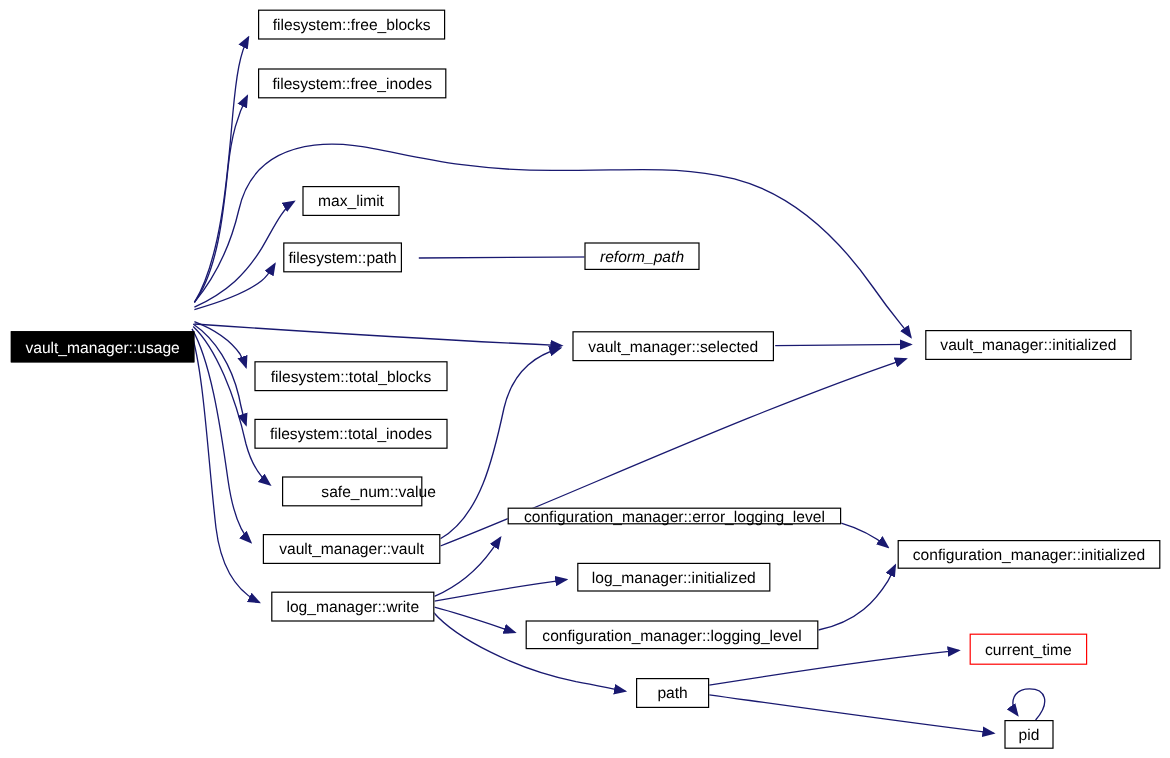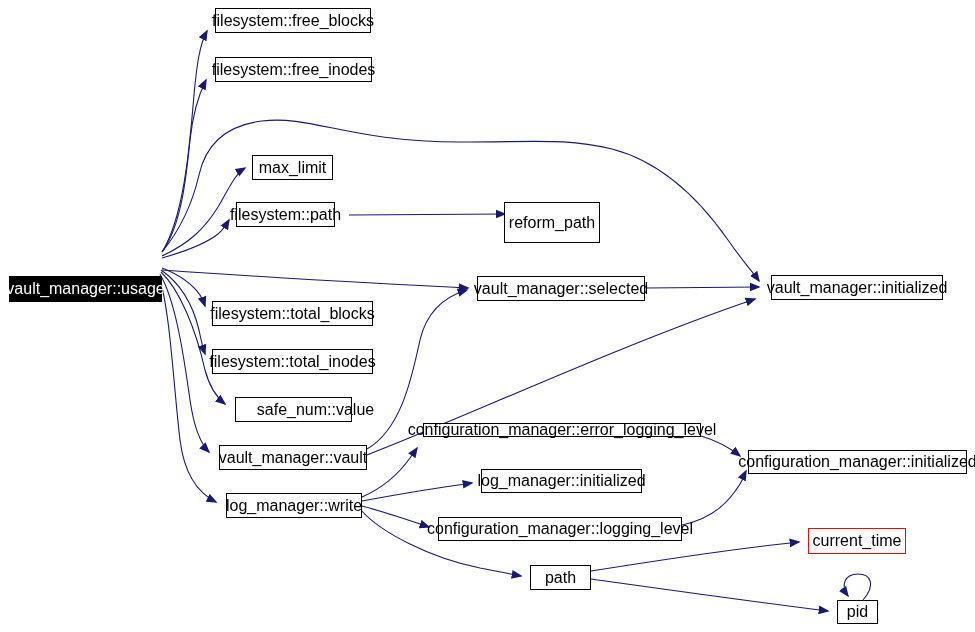--- a/index.html
+++ b/index.html
@@ -14,21 +14,21 @@
   svg.edge-layer {
     position: absolute;
     left: 0; top: 0;
   }
   .node {
     position: absolute;
     box-sizing: border-box;
     background: #ffffff;
     border: 1px solid #000000;
     color: #000000;
-    font-size: 16px;
+    font-size: 13px;
     line-height: 1;
     display: flex;
     align-items: center;
     justify-content: center;
     white-space: nowrap;
     cursor: pointer;
   }
   .node.root {
     background: #000000;
     color: #ffffff;
@@ -81,21 +81,21 @@
   <div class="node root" style="left:9px; top:252px; width:153px; height:26px;">vault_manager::usage</div>
 
   <div class="node" style="left:215px; top:8px; width:156px; height:25px;">filesystem::free_blocks</div>
 
   <div class="node" style="left:215px; top:57px; width:157px; height:25px;">filesystem::free_inodes</div>
 
   <div class="node" style="left:252px; top:155px; width:81px; height:25px;">max_limit</div>
 
   <div class="node" style="left:236px; top:202px; width:99px; height:25px;">filesystem::path</div>
 
-  <div class="node" style="left:504px; top:202px; width:96px; height:41px;">reform_path</div>
+  <div class="node" style="left:487px; top:202px; width:96px; height:23px;font-style:italic;">reform_path</div>
 
   <div class="node" style="left:477px; top:276px; width:168px; height:25px;">vault_manager::selected</div>
 
   <div class="node" style="left:212px; top:301px; width:161px; height:25px;">filesystem::total_blocks</div>
 
   <div class="node" style="left:771px; top:275px; width:172px; height:25px;">vault_manager::initialized</div>
 
   <div class="node" style="left:212px; top:349px; width:161px; height:25px;">filesystem::total_inodes</div>
 
   <div class="node" style="left:235px; top:397px; width:117px; height:25px;padding-left:44px;">safe_num::value</div>

